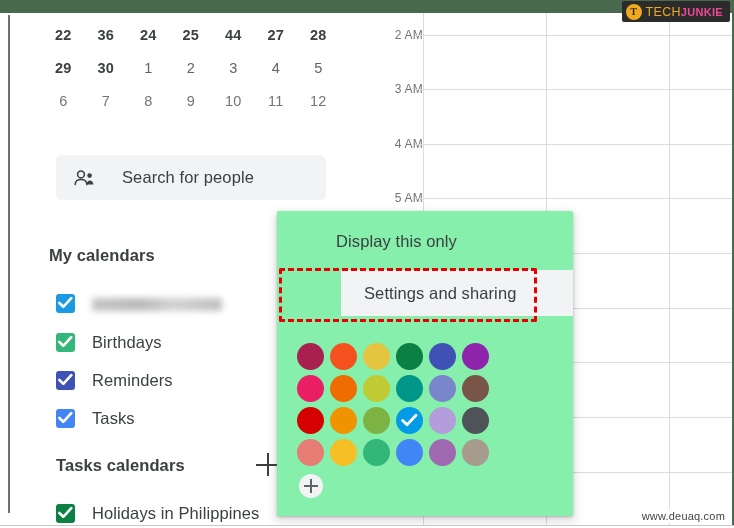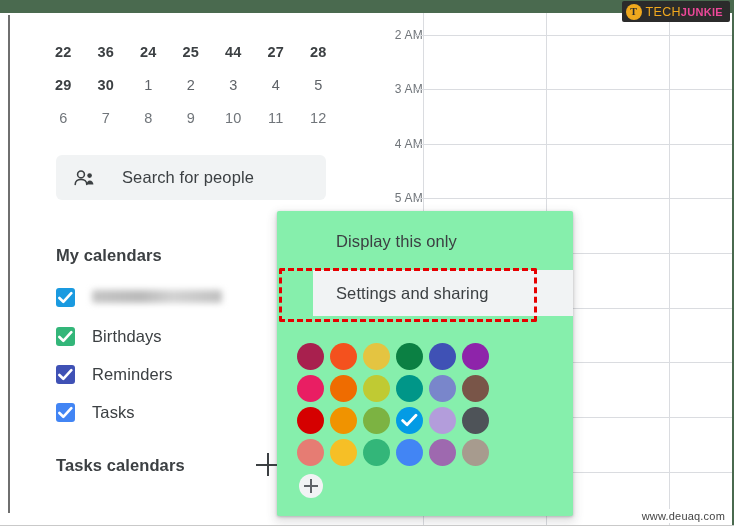--- a/index.html
+++ b/index.html
@@ -67,21 +67,21 @@
 
   
   .mini-cal {
     position: absolute;
     left: 31px; top: 14px;
     width: 300px;
   }
   .mini-row {
     display: flex;
     height: 33px;
-    align-items: flex-end;
+    align-items: flex-start;
   }
   .mini-cell {
     width: 42.5px;
     text-align: center;
     font-size: 14.5px;
     letter-spacing: .1px;
   }
   .mini-cell.strong { color: #3c4043; font-weight: 700; }
   .mini-cell.dim    { color: #5f6368; font-weight: 400; }
   .mini-cell.dimmer { color: #70757a; font-weight: 400; }
@@ -111,21 +111,21 @@
   }
 
   
   .sec-head {
     position: absolute;
     font-size: 16.5px;
     font-weight: 700;
     color: #3c4043;
     letter-spacing: .1px;
   }
-  #my-cal-head  { left: 45px; top: 233px; }
+  #my-cal-head  { left: 38px; top: 233px; }
   #other-cal-head { left: 45px; top: 443px; }
 
   .plus-other {
     position: absolute;
     left: 245px; top: 440px;
     width: 24px; height: 24px;
     cursor: pointer;
   }
   .plus-other::before, .plus-other::after {
     content: "";
@@ -134,21 +134,21 @@
   }
   .plus-other::before { left: 0; top: 11px; width: 23px; height: 1.6px; }
   .plus-other::after  { left: 11px; top: 0; width: 1.6px; height: 23px; }
 
   
   .cal-row {
     position: absolute;
     left: 45px;
     width: 290px; height: 30px;
     display: flex;
-    align-items: flex-start;
+    align-items: center;
     cursor: pointer;
   }
   .cbx {
     width: 19px; height: 19px;
     border-radius: 3px;
     flex: none;
     position: relative;
   }
   .cbx svg { position: absolute; left: 2px; top: 2.5px; }
   .cal-label {
@@ -225,21 +225,21 @@
     display: flex;
     align-items: center;
     padding-left: 23px;
     font-size: 16.5px;
     color: #3c4043;
     letter-spacing: .1px;
     cursor: pointer;
   }
   .menu-item.hovered { background: #f1f3f4; }
   #menu-display { margin-top: 7px; }
-  #menu-settings { margin-top: 6px; }
+  #menu-settings { margin-top: 6px; margin-left: 28px; }
 
   .highlight-box {
     position: absolute;
     left: 279px; top: 268px;
     width: 258px; height: 54px;
     border: 3px dashed #e60000;
     box-sizing: border-box;
     pointer-events: none;
     border-radius: 2px;
   }
@@ -428,20 +428,28 @@
         <svg width="15" height="14" viewBox="0 0 15 14">
             <path d="M1.4 7.0 L5.3 10.8 L13.3 2.2" fill="none" stroke="#ffffff" stroke-width="2.6" stroke-linecap="round" stroke-linejoin="round"></path>
           </svg>
       </span>
       <span class="cal-label">Reminders</span>
     </div>
 
     <div class="sec-head" id="other-cal-head">Tasks calendars</div>
     <div class="plus-other"></div>
 
+    <div class="cal-row" style="top:485px">
+      <span class="cbx" style="background:#0b8043">
+        <svg width="15" height="14" viewBox="0 0 15 14">
+            <path d="M1.4 7.0 L5.3 10.8 L13.3 2.2" fill="none" stroke="#ffffff" stroke-width="2.6" stroke-linecap="round" stroke-linejoin="round"></path>
+          </svg>
+      </span>
+      <span class="cal-label">Holidays in Philippines</span>
+    </div>
   </div>
 
   <div class="popup">
     <div class="menu-item" id="menu-display">Display this only</div>
     <div class="menu-item hovered" id="menu-settings">Settings and sharing</div>
   </div>
 
   <div class="swatches">
     <div class="sw-row">
       <div class="sw" style="background:#a8204e"></div>

